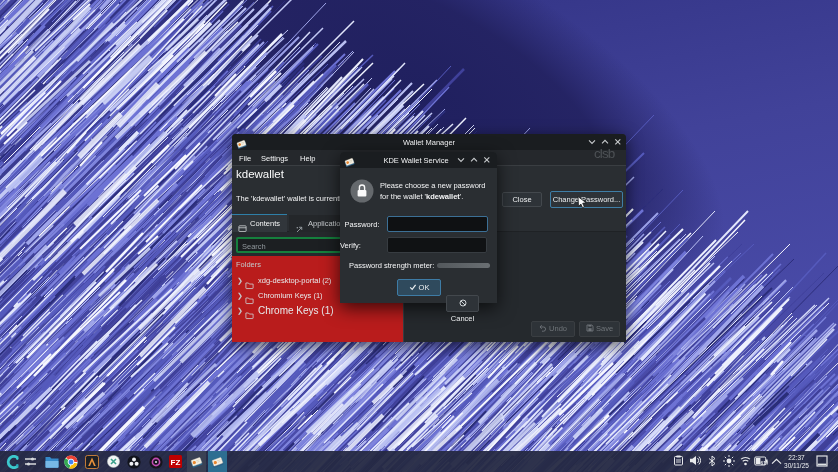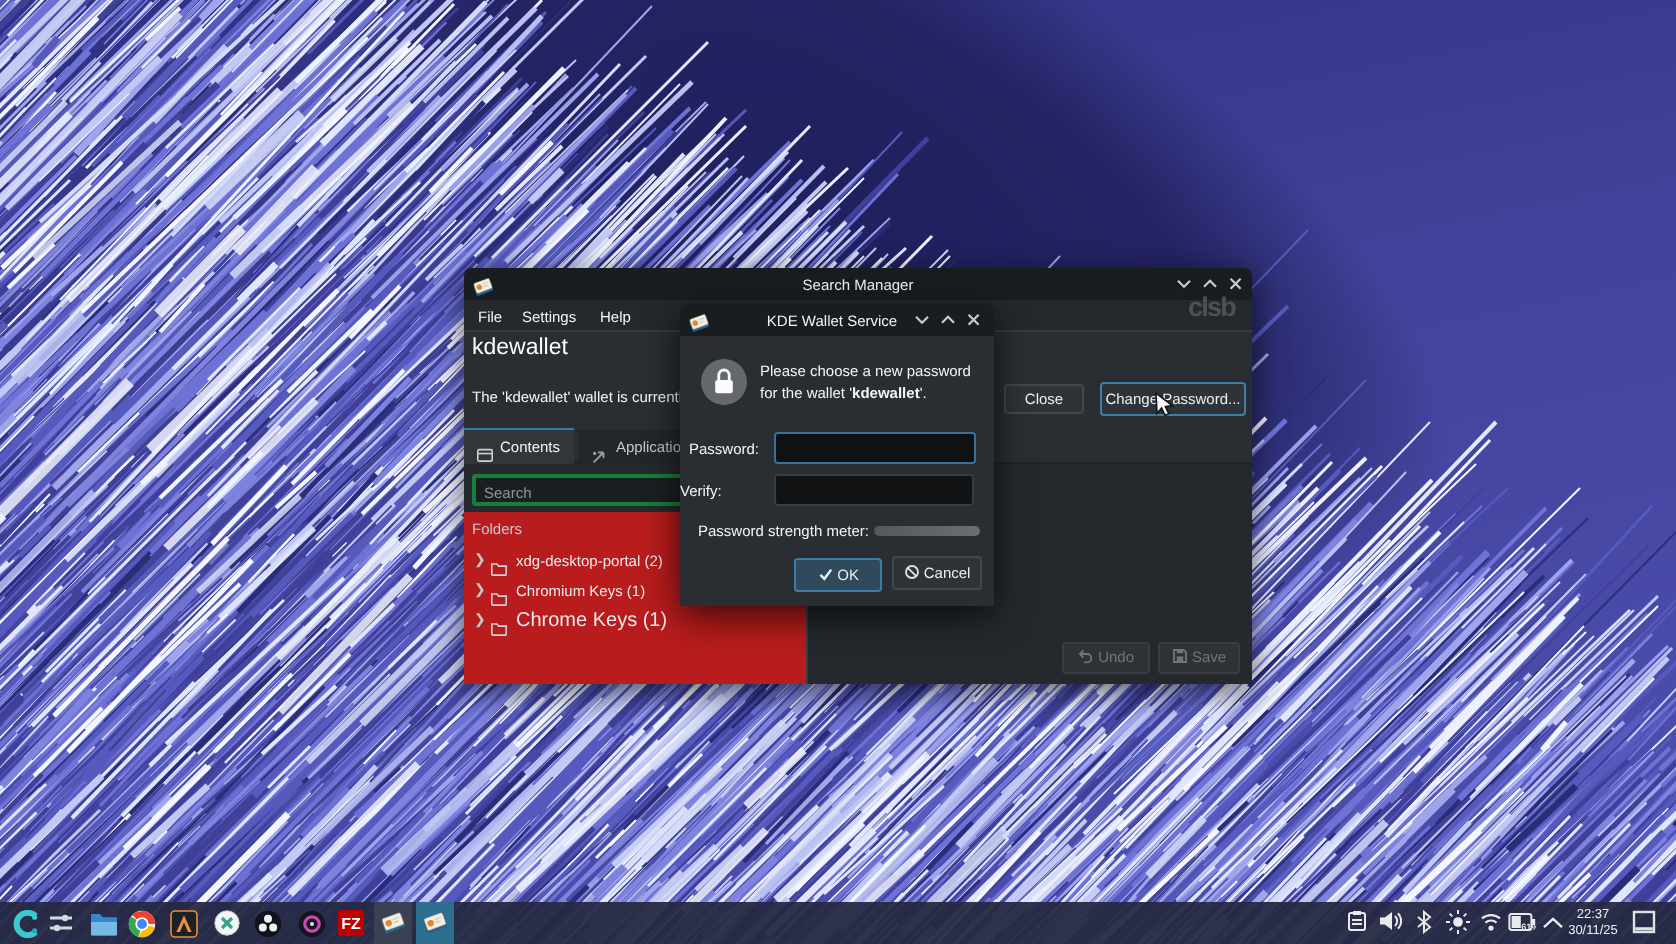--- a/index.html
+++ b/index.html
@@ -105,32 +105,32 @@
   <div class="tb"></div>
   <span style="position:absolute;left:4px;top:2px"><svg width="11" height="11" viewBox="0 0 12 12">
 <g transform="rotate(-20 6 6)">
 <rect x="1.2" y="3.6" width="9.6" height="6.0" rx="0.8" fill="#2a5f86"></rect>
 <rect x="1.8" y="2.6" width="8.8" height="5.6" rx="0.7" fill="#f4efe3" stroke="#c9c2ae" stroke-width="0.3"></rect>
 <circle cx="4.1" cy="5.4" r="1.5" fill="#e8862e"></circle>
 <rect x="6.2" y="4.1" width="3.4" height="0.8" fill="#d8d2bd"></rect>
 <rect x="6.2" y="5.6" width="2.6" height="0.8" fill="#d8d2bd"></rect>
 </g>
         </svg></span>
-  <div class="tbt">Search Manager</div>
+  <div class="tbt">Wallet Manager</div>
   <svg width="34" height="8" viewBox="0 0 34 8" style="position:absolute;top:4px;right:4px">
 <path d="M1 2.4l3 3 3-3" fill="none" stroke="#c8cbcd" stroke-width="1.1"></path>
 <path d="M14 5.4l3-3 3 3" fill="none" stroke="#c8cbcd" stroke-width="1.1"></path>
 <path d="M27.3 1.4l5 5m0-5l-5 5" fill="none" stroke="#c8cbcd" stroke-width="1.1"></path>
 </svg>
 
   <div style="position:absolute;left:0;top:16px;width:100%;height:16px;background:#25282c;border-bottom:1px solid #3a3e42"></div>
   <span class="lbl" style="left:7px;top:19.5px">File</span>
   <span class="lbl" style="left:29px;top:19.5px">Settings</span>
   <span class="lbl" style="left:68px;top:19.5px">Help</span>
-  <span style="position:absolute;left:362px;top:12px;font-size:13.5px;font-weight:bold;color:#4d5155;letter-spacing:-0.9px">clsb</span>
+  <span style="position:absolute;left:362px;top:12px;font-size:13.5px;font-weight:normal;color:#4d5155;letter-spacing:-0.9px">clsb</span>
 
   <span style="position:absolute;left:4px;top:34px;font-size:11.5px;color:#fbfcfc">kdewallet</span>
   <span class="lbl" style="left:4px;top:60px">The 'kdewallet' wallet is currently open.</span>
 
   <div class="btn" style="left:270px;top:58px;width:40px;height:15px;line-height:13px">Close</div>
   <div class="btn" style="left:318px;top:57px;width:73px;height:17px;line-height:15px;border-color:#3f7ea6">Change Password...<svg width="10" height="13" viewBox="0 0 10 13" style="position:absolute;left:26px;top:4px">
           <path d="M1 0.5l0.5 10.2 2.3-2.7 1.7 3.7 1.9-0.9-1.7-3.5 3.4-0.5z" fill="#f7f8f9" stroke="#141618" stroke-width="0.8"></path>
         </svg></div>
 
   <div style="position:absolute;left:0;top:80px;width:100%;height:18px;border-bottom:1px solid #1f2225"></div>
@@ -213,21 +213,21 @@
   <div style="position:absolute;left:40px;top:28px;font-size:7.5px;color:#f4f5f6;line-height:11px">Please choose a new password<br>for the wallet '<b>kdewallet</b>'.</div>
   <span class="lbl" style="left:0;top:68px;width:44px;text-align:center">Password:</span>
   <div style="position:absolute;left:47px;top:64px;width:101px;height:16px;background:#0f1113;border:1px solid #3c7096;border-radius:2px"></div>
   <span class="lbl" style="left:0;top:89px;width:44px;">Verify:</span>
   <div style="position:absolute;left:47px;top:85px;width:100px;height:16px;background:#101214;border:1px solid #373c41;border-radius:2px"></div>
   <span class="lbl" style="left:9px;top:109px">Password strength meter:</span>
   <div style="position:absolute;left:97px;top:110.5px;width:53px;height:5px;border-radius:2.5px;background:linear-gradient(90deg,#53585c,#6a6f73)"></div>
   <div class="btn" style="left:57px;top:127px;width:44px;height:17px;line-height:15px;background:#2f4a5d;border-color:#3e7ca6"><svg width="8" height="8" viewBox="0 0 8 8" style="vertical-align:-1px">
           <path d="M1.2 4.4l2 2 3.4-4.6" fill="none" stroke="#ecf0f2" stroke-width="1.2"></path>
         </svg> OK</div>
-  <div class="btn" style="left:106px;top:126px;width:45px;height:17px;line-height:15px"><svg width="8" height="8" viewBox="0 0 8 8" style="vertical-align:-1px">
+  <div class="btn" style="left:106px;top:143px;width:33px;height:17px;line-height:15px"><svg width="8" height="8" viewBox="0 0 8 8" style="vertical-align:-1px">
           <circle cx="4" cy="4" r="3" fill="none" stroke="#dfe3e5" stroke-width="0.9"></circle>
           <path d="M1.9 1.9l4.2 4.2" stroke="#dfe3e5" stroke-width="0.9"></path>
         </svg> Cancel</div>
 </div>
 
 <div style="position:absolute;left:0;top:451px;width:838px;height:21px;background:rgba(37,41,66,0.95)">
 
   <svg width="14" height="14" viewBox="0 0 14 14" style="position:absolute;left:6px;top:4px">
     <path d="M11.8 3A5.6 5.6 0 1 0 11.8 11" fill="none" stroke="#3cc8cd" stroke-width="3"></path>
     <circle cx="11.3" cy="3.6" r="1.3" fill="#3cc8cd"></circle>

